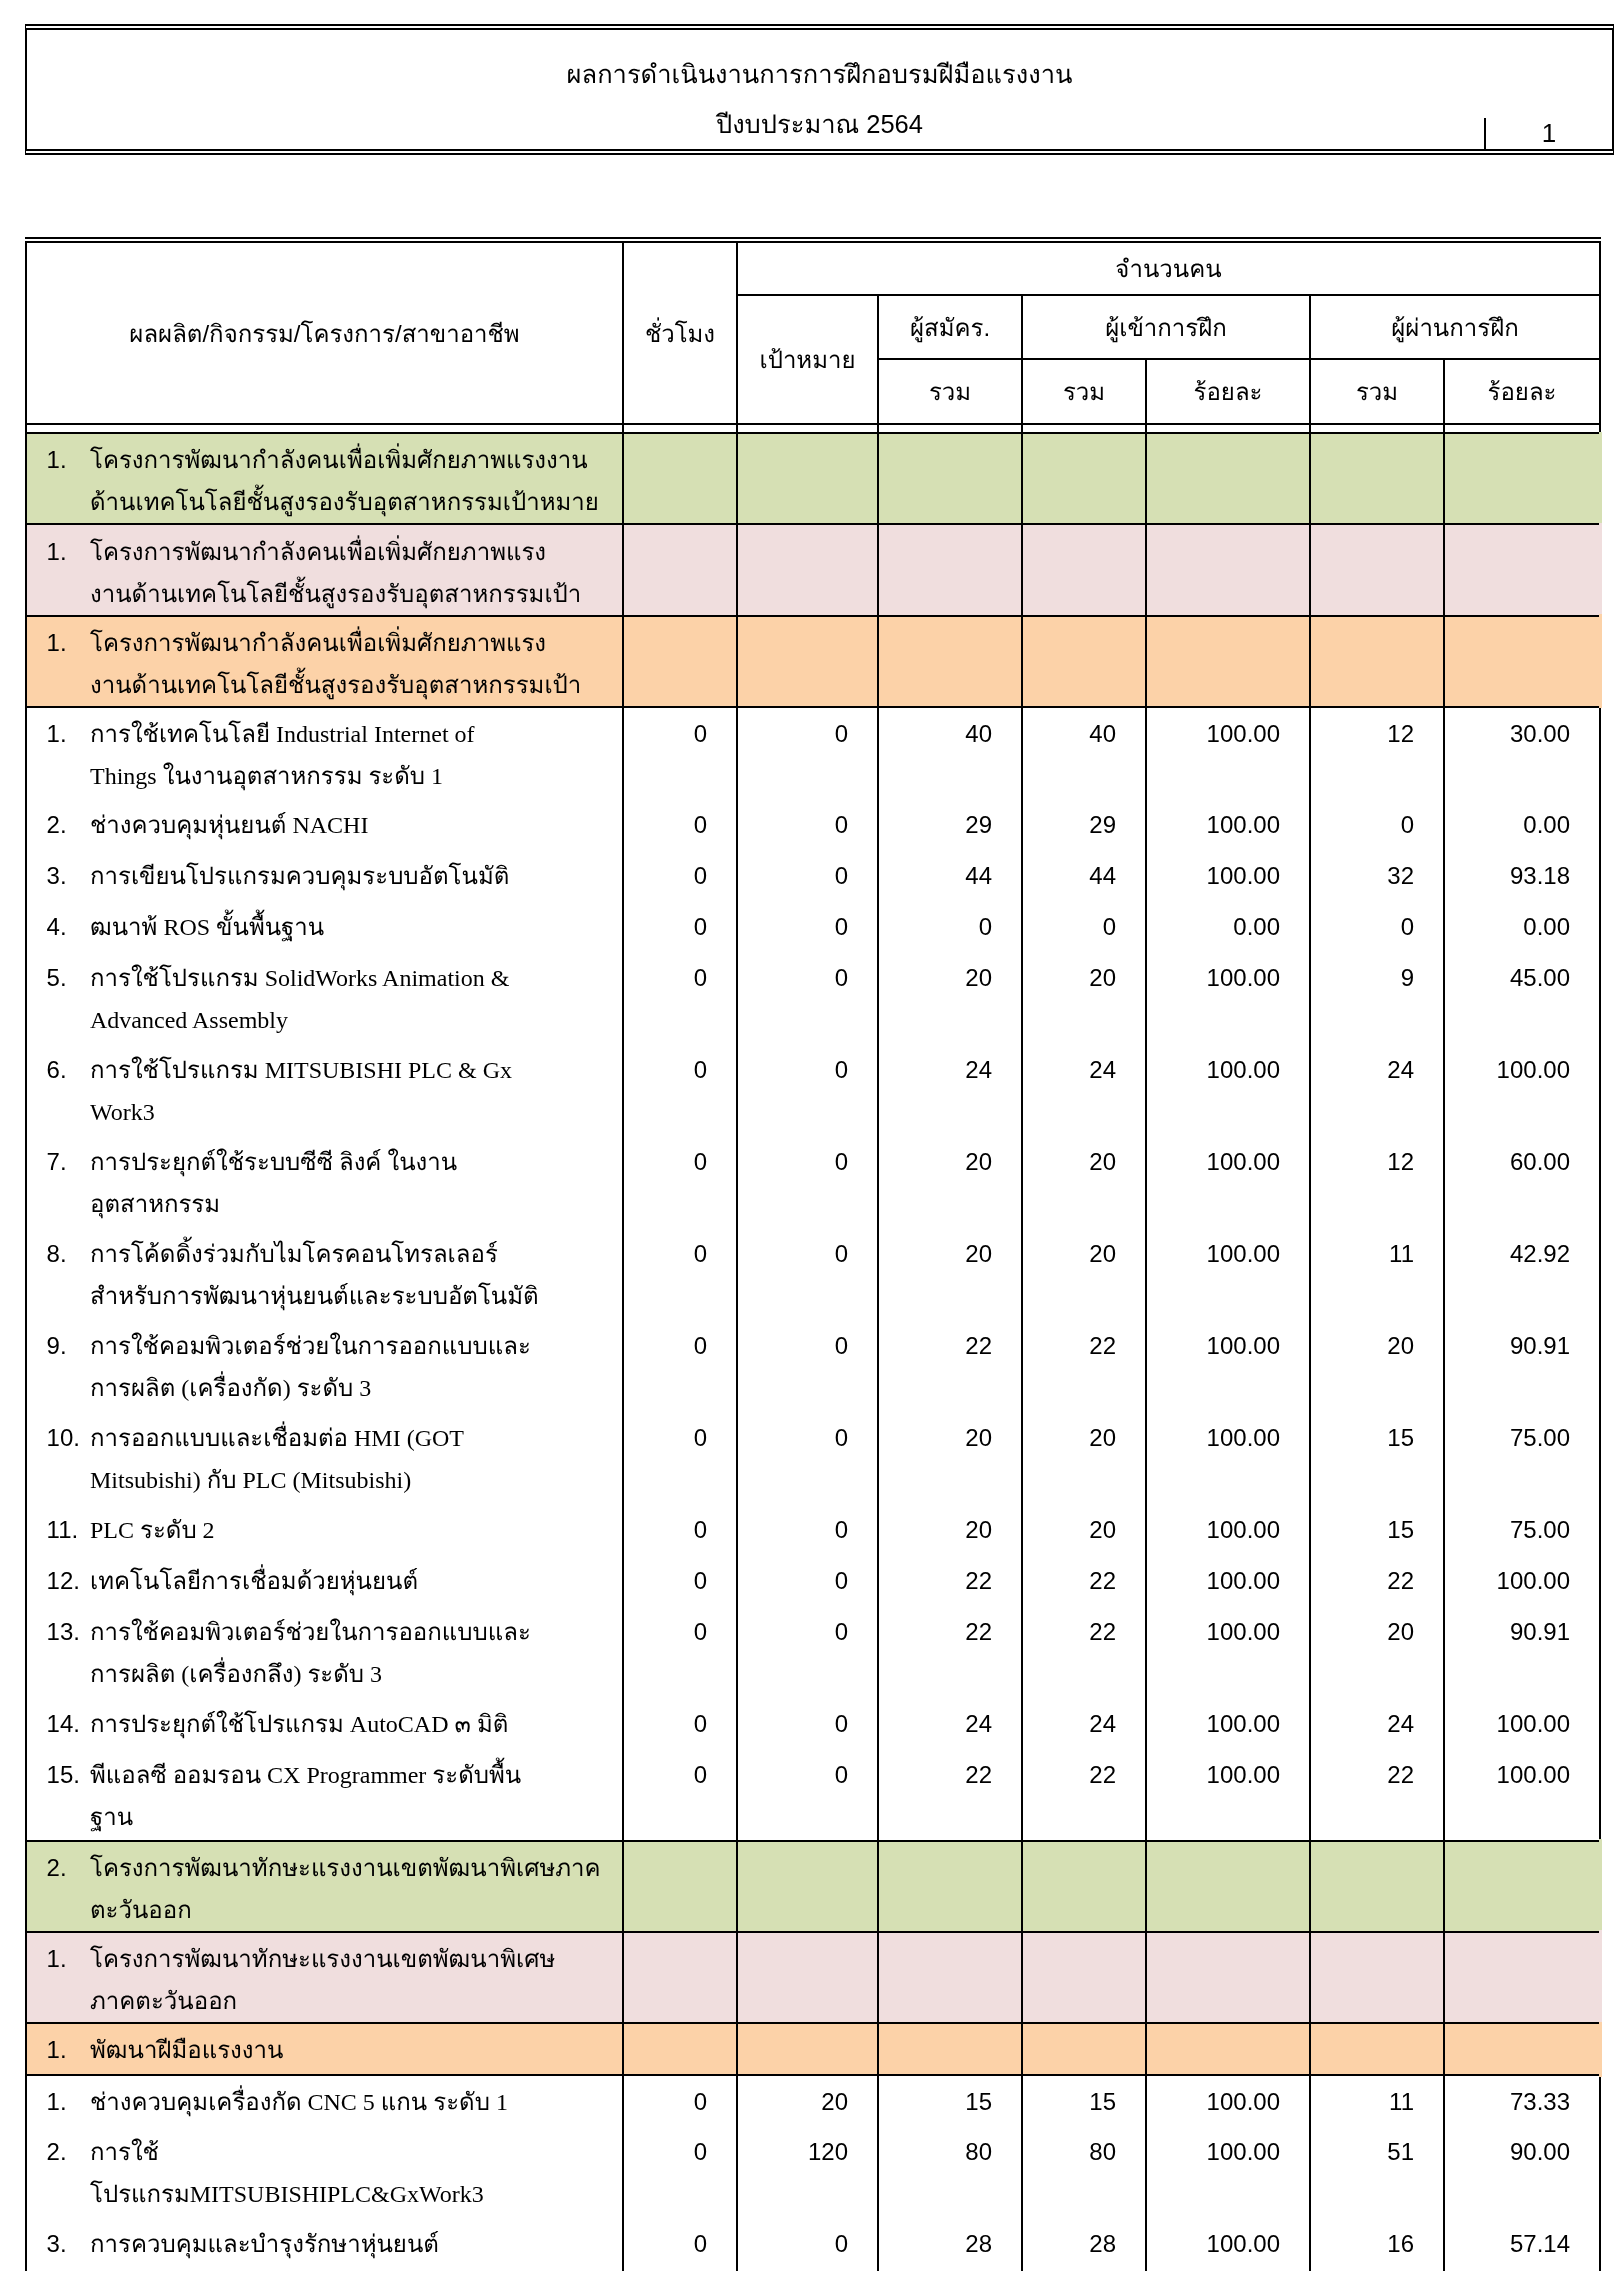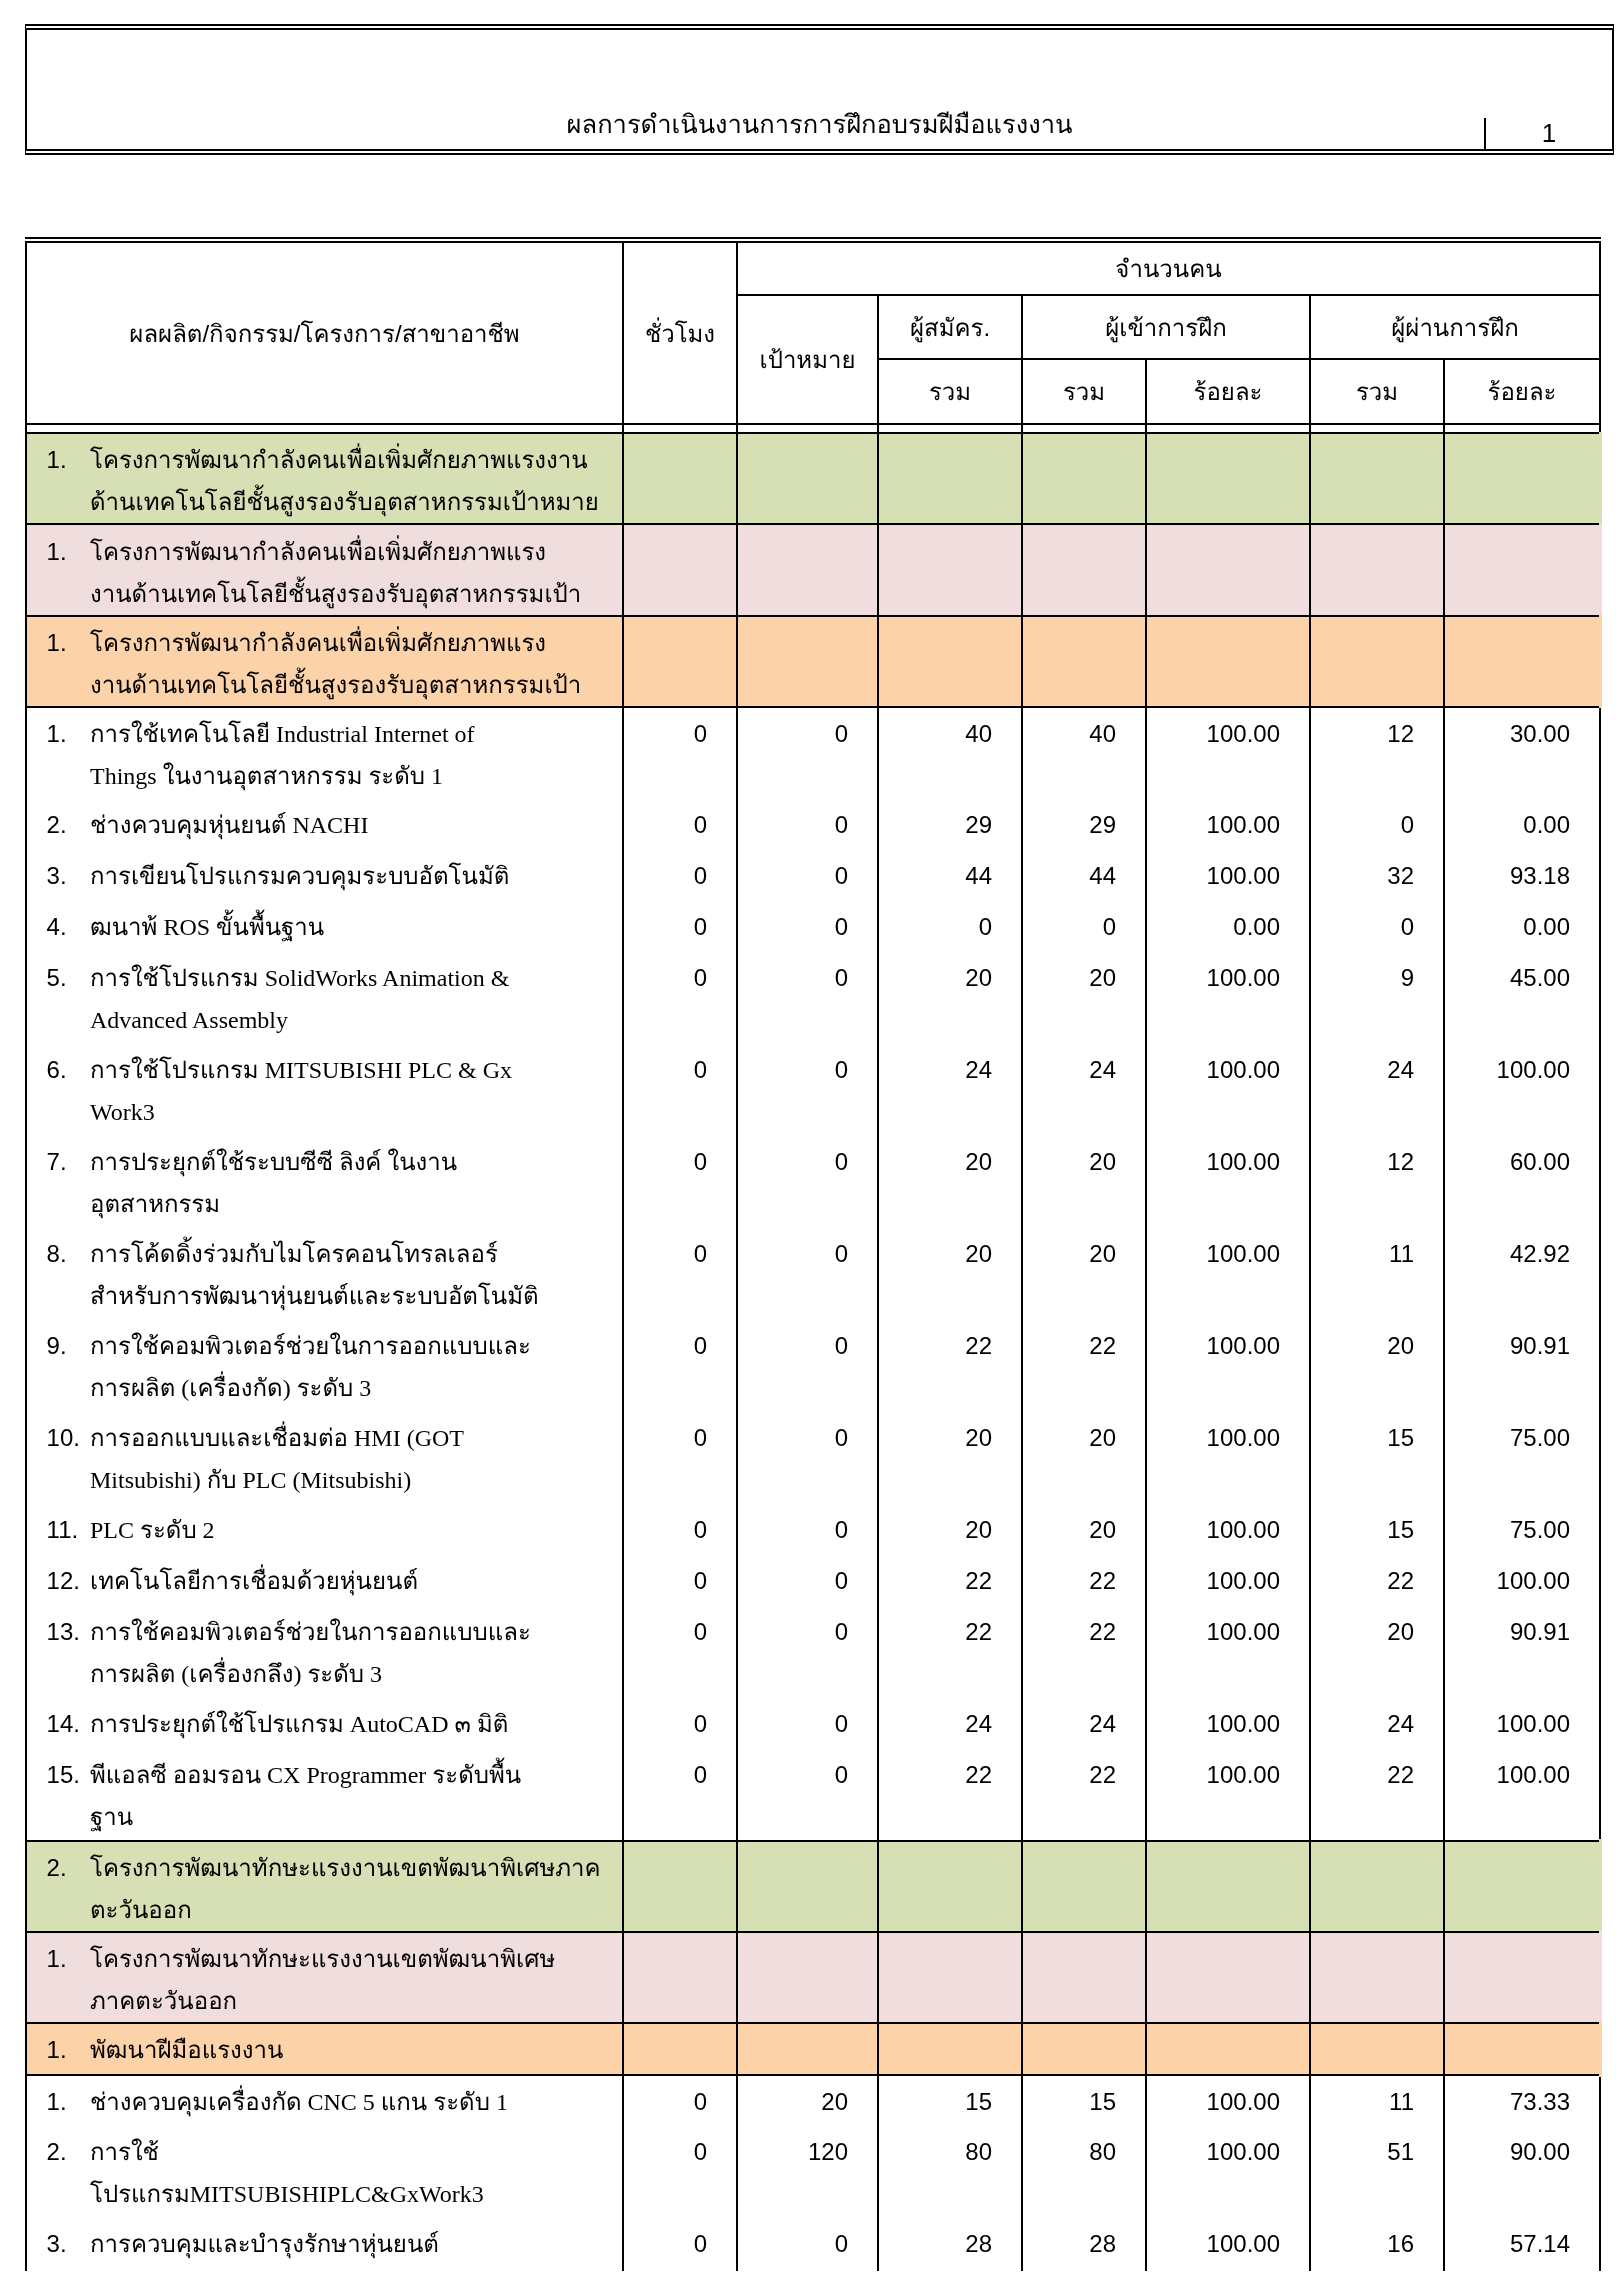--- a/index.html
+++ b/index.html
@@ -55,20 +55,21 @@
 </style>
 </head>
 <body>
 
 <div class="page">
 
   <div class="title-box">
     <div class="tb-left"></div>
     <div class="tb-main">
       <div>ผลการดำเนินงานการการฝึกอบรมฝีมือแรงงาน</div>
+      <div>ปีงบประมาณ 2564</div>
     </div>
     <div class="tb-right">1</div>
   </div>
 
 
   <div class="table-clip">
     <table>
       <colgroup>
         <col class="c1">
           <col class="c2">

